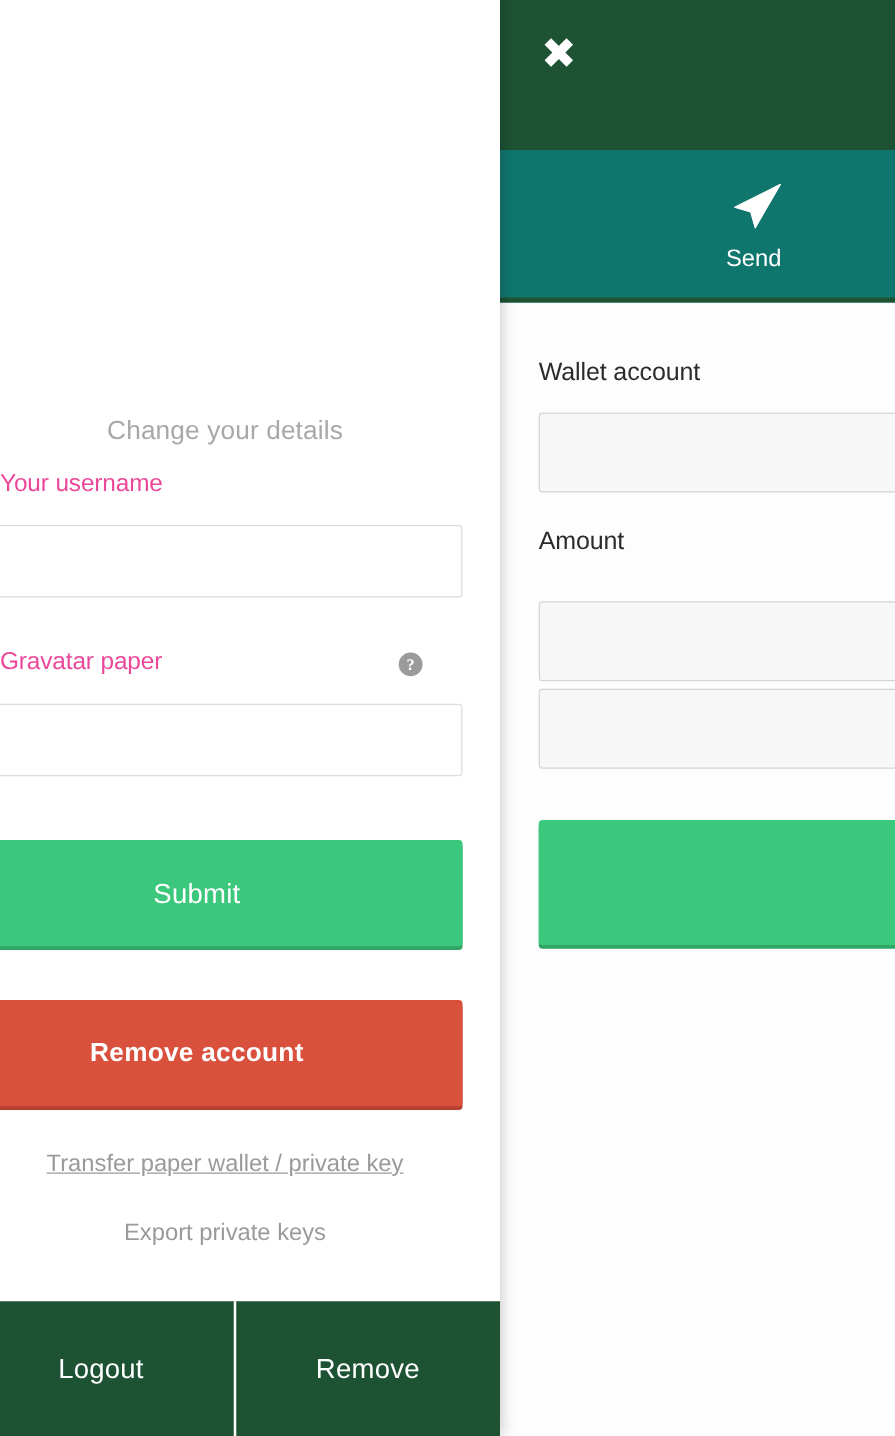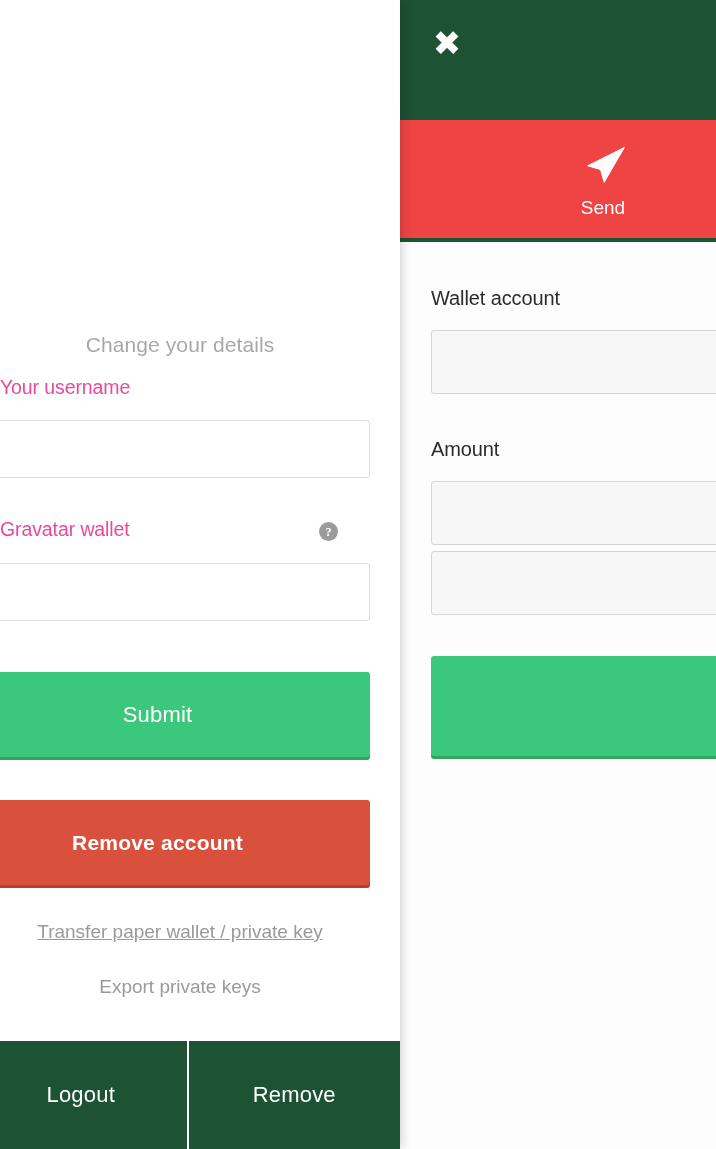--- a/index.html
+++ b/index.html
@@ -209,21 +209,21 @@
     font-weight: 700;
     font-family: "DejaVu Sans", sans-serif;
   }
 
   .send-tab {
     position: absolute;
     left: 0;
     top: 120px;
     width: 316px;
     height: 122px;
-    background: #ef4444;
+    background: #0f766e;
     border-bottom: 4px solid #1d5233;
     box-sizing: border-box;
     cursor: pointer;
   }
   .send-icon {
     position: absolute;
     left: 184px;
     top: 22px;
     width: 44px;
     height: 44px;
@@ -250,21 +250,21 @@
 
   .drawer-label {
     position: absolute;
     left: 31px;
     font-size: 20px;
     color: #2b2b2b;
     font-weight: 400;
     letter-spacing: -0.1px;
   }
   .label-wallet { top: 41px; }
-  .label-amount { top: 192px; }
+  .label-amount { top: 176px; }
 
   .drawer-input {
     position: absolute;
     left: 31px;
     width: 330px;
     height: 64px;
     background: #f7f7f7;
     border: 1px solid #d5d5d5;
     border-radius: 3px;
     box-sizing: border-box;
@@ -329,21 +329,21 @@
 
   <div class="left-panel">
 
     <div class="left-content">
 
       <div class="section-title">Change your details</div>
 
       <div class="field-label label-username">Your username</div>
       <input class="text-input input-username" type="text" value="" style="">
 
-      <div class="field-label label-gravatar">Gravatar wallet</div>
+      <div class="field-label label-gravatar">Gravatar paper</div>
       <div class="help-icon">?</div>
       <input class="text-input input-gravatar" type="text" value="" style="">
 
       <button class="big-button btn-submit">Submit</button>
 
       <button class="big-button btn-remove">Remove account</button>
 
       <div class="text-link link-transfer">Transfer paper wallet / private key</div>
 
       <div class="text-link link-export">Export private keys</div>

